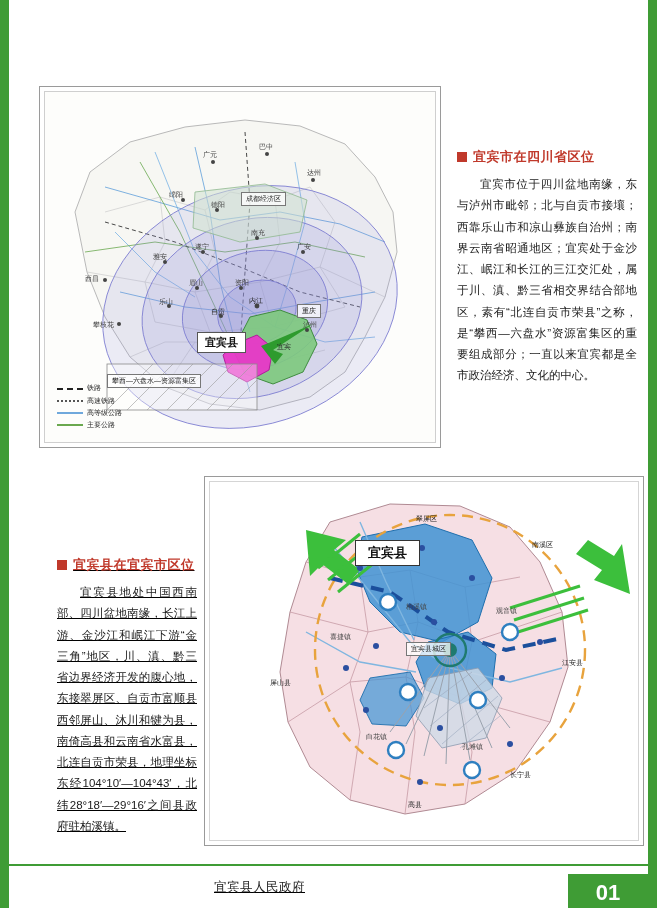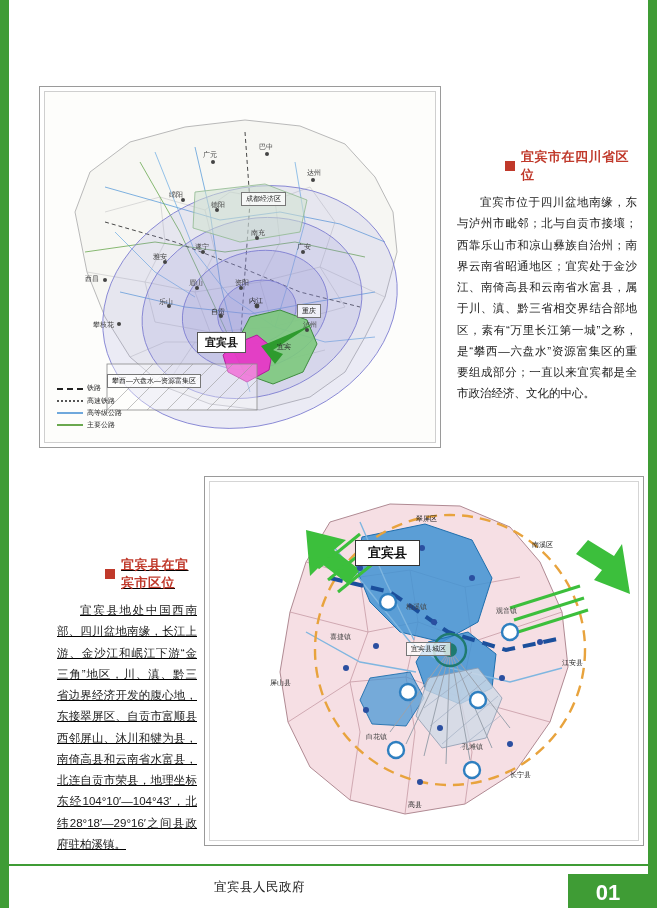--- a/index.html
+++ b/index.html
@@ -100,21 +100,20 @@
   .txtcol1 {
     position: absolute;
     left: 448px;
     top: 70px;
     width: 180px;
   }
   .sec-head {
     display: flex;
     align-items: center;
     margin-bottom: 8px;
-    margin-left: 48px;
   }
   .sec-head .bullet {
     width: 10px;
     height: 10px;
     background: #c0392b;
     margin-right: 6px;
     flex: none;
   }
   .sec-head .sec-title {
     font-size: 13px;
@@ -169,20 +168,21 @@
   
   .footer {
     position: absolute;
     left: 9px;
     bottom: 0;
     width: 639px;
     height: 42px;
     border-top: 2px solid #3f9c35;
     display: flex;
     align-items: center;
+    text-decoration: underline;
   }
   .footer-org {
     font-size: 12.5px;
     color: #222222;
     margin-left: 205px;
     letter-spacing: 0.5px;
   }
   .footer-org2 {
     font-size: 12.5px;
     color: #222222;
@@ -414,21 +414,21 @@
           </div>
         </div>
       </div>
     </div>
 
     <div class="txtcol1">
       <div class="sec-head">
         <span class="bullet"></span>
         <span class="sec-title">宜宾市在四川省区位</span>
       </div>
-      <div class="body-text">宜宾市位于四川盆地南缘，东与泸州市毗邻；北与自贡市接壤；西靠乐山市和凉山彝族自治州；南界云南省昭通地区；宜宾处于金沙江、南倚高县和云南省水富县，属于川、滇、黔三省相交界结合部地区，素有“万里长江第一城”之称，是“攀西—六盘水”资源富集区的重要组成部分；一直以来宜宾都是全市政治经济、文化的中心。</div>
+      <div class="body-text">宜宾市位于四川盆地南缘，东与泸州市毗邻；北与自贡市接壤；西靠乐山市和凉山彝族自治州；南界云南省昭通地区；宜宾处于金沙江、岷江和长江的三江交汇处，属于川、滇、黔三省相交界结合部地区，素有“北连自贡市荣县”之称，是“攀西—六盘水”资源富集区的重要组成部分；一直以来宜宾都是全市政治经济、文化的中心。</div>
     </div>
   </div>
 
   <div class="section2">
 
     <div class="txtcol2">
       <div class="sec-head">
         <span class="bullet"></span>
         <span class="sec-title">宜宾县在宜宾市区位</span>
       </div>

